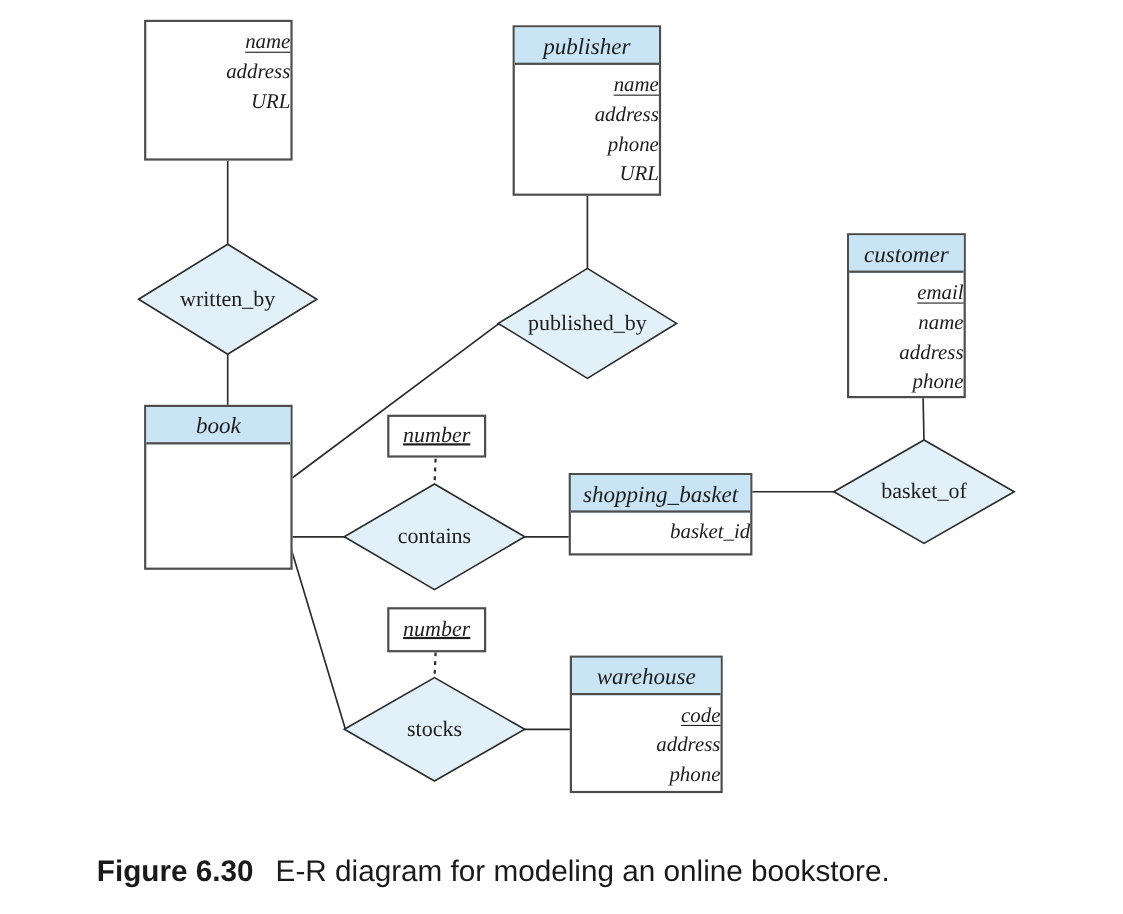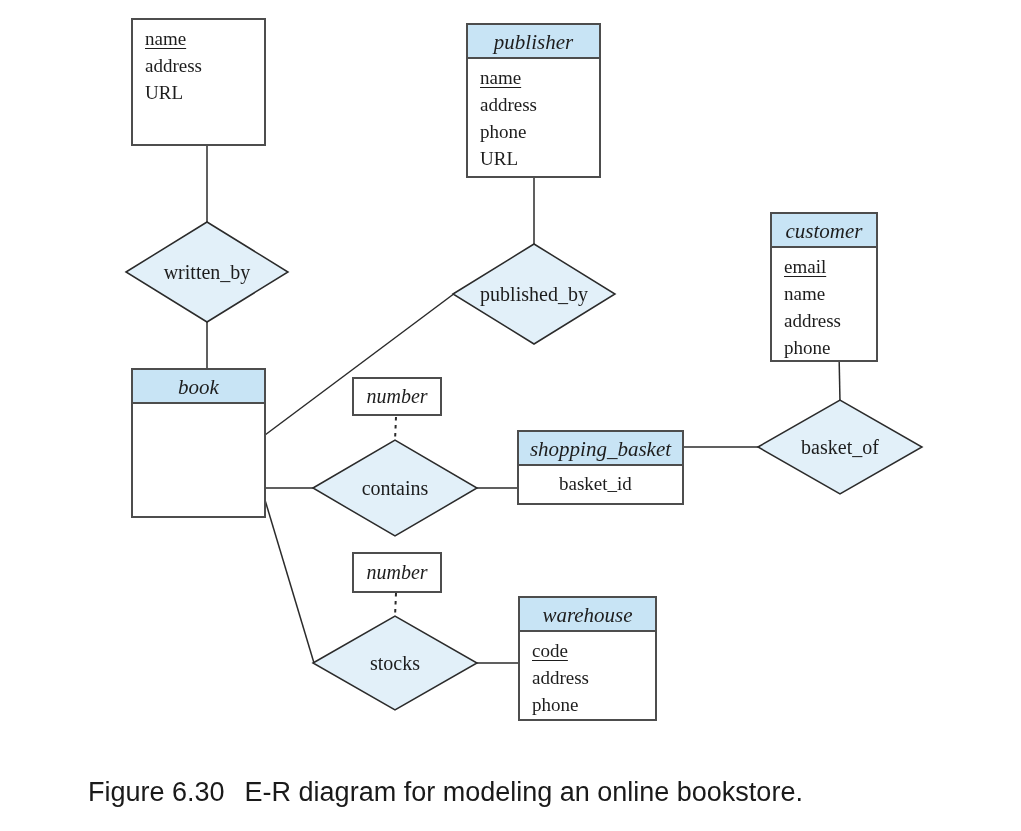--- a/index.html
+++ b/index.html
@@ -34,38 +34,41 @@
     line-height: 34px;
     text-align: center;
     font-style: italic;
     font-size: 21px;
     background: var(--entity-header-fill, #c8e4f5);
     border-bottom: 2px solid var(--border-color, #4d4d4d);
     box-sizing: border-box;
   }
   .entity-body { padding: 5px 0 0 12px; }
   .attr {
+    font-style: italic;
     font-size: 19px;
     line-height: 27px;
     white-space: nowrap;
+    text-align: right;
   }
   .attr.key { text-decoration: underline; text-underline-offset: 3px; }
 
   .attr-box {
     position: absolute;
     z-index: 2;
     background: #ffffff;
     border: 2px solid var(--border-color, #4d4d4d);
     box-sizing: border-box;
     text-align: center;
     font-style: italic;
     font-size: 20px;
     display: flex;
     align-items: center;
     justify-content: center;
+    text-decoration: underline;
   }
   .diamond-label {
     position: absolute;
     z-index: 2;
     width: 164px;
     height: 30px;
     line-height: 30px;
     text-align: center;
     font-size: 20px;
     pointer-events: none;
@@ -73,21 +76,21 @@
   .caption {
     position: absolute;
     left: 88px;
     top: 777px;
     z-index: 2;
     font-family: "Liberation Sans", "DejaVu Sans", sans-serif;
     font-size: 27px;
     color: var(--caption-color, #1a1a1a);
     white-space: nowrap;
   }
-  .caption .fig-label { font-weight: normal; margin-right: 20px; }
+  .caption .fig-label { font-weight: bold; margin-right: 20px; }
 </style>
 </head>
 <body>
 
 <div id="canvas">
 
   <svg class="layer" viewBox="0 0 1021 831" xmlns="http://www.w3.org/2000/svg">
 
     <line class="conn" x1="207" y1="146" x2="207" y2="224"></line>
     <line class="conn" x1="207" y1="320" x2="207" y2="369"></line>

